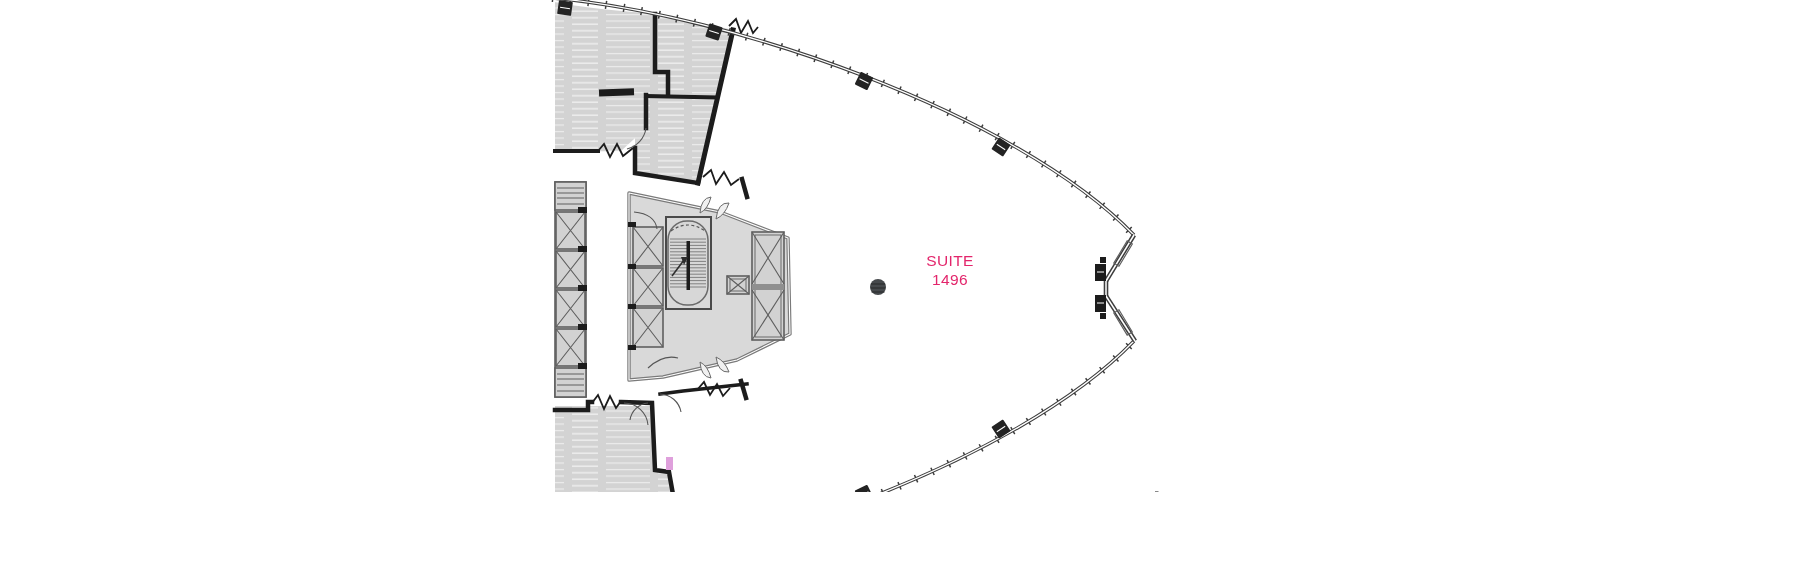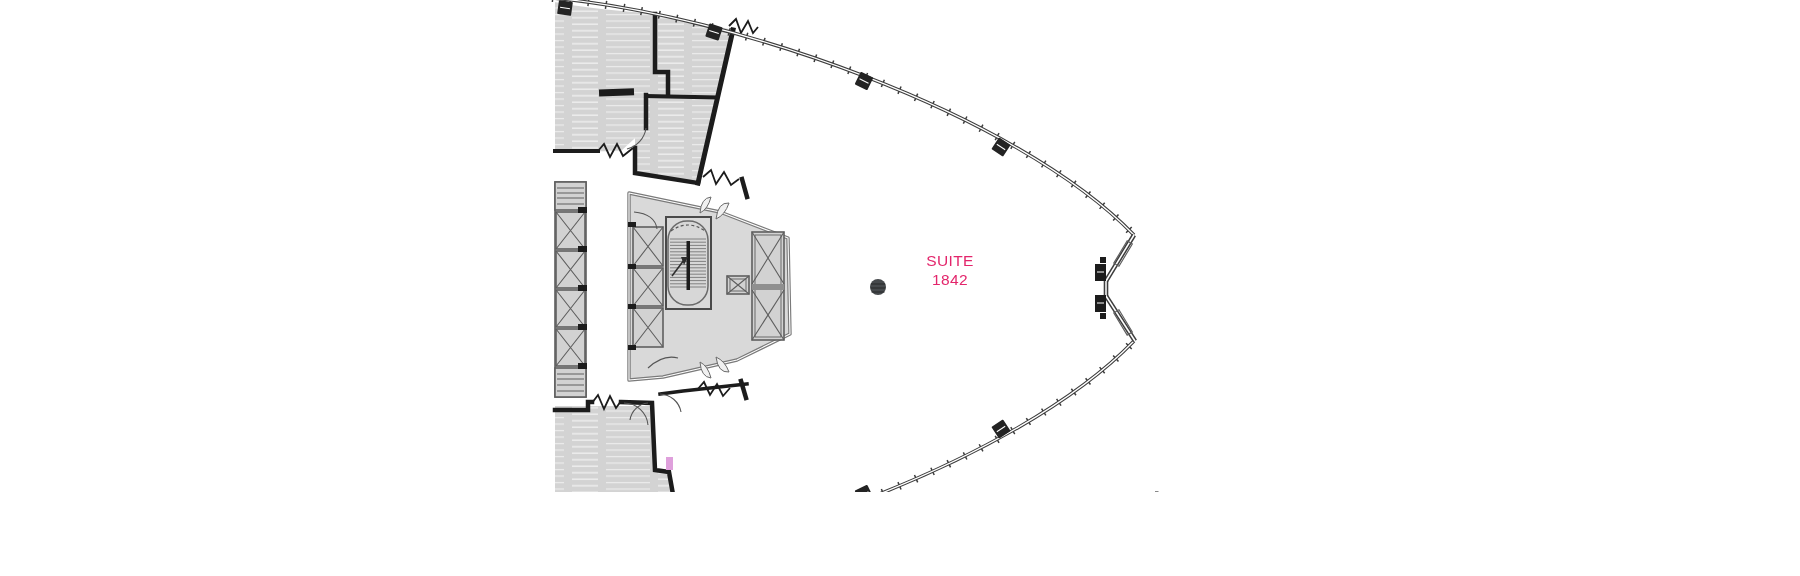--- a/index.html
+++ b/index.html
@@ -285,15 +285,15 @@
       <polygon class="hatchfill" points="1209,531 1231,513 1243,529 1221,534"></polygon>
       <polygon class="hatchfill" points="1221,534 1242,537 1229,553 1209,537"></polygon>
       <polygon class="hatchfill" points="1204,546 1226,541 1235,550 1214,565 1201,557"></polygon>
     </g>
     <circle cx="1212" cy="533" r="1.6" fill="#111"></circle>
   </g>
 </svg>
 
 <div class="suite-label">
   <div>SUITE</div>
-  <div>1842</div>
+  <div>1496</div>
 </div>
 </div>
 
 </body></html>

